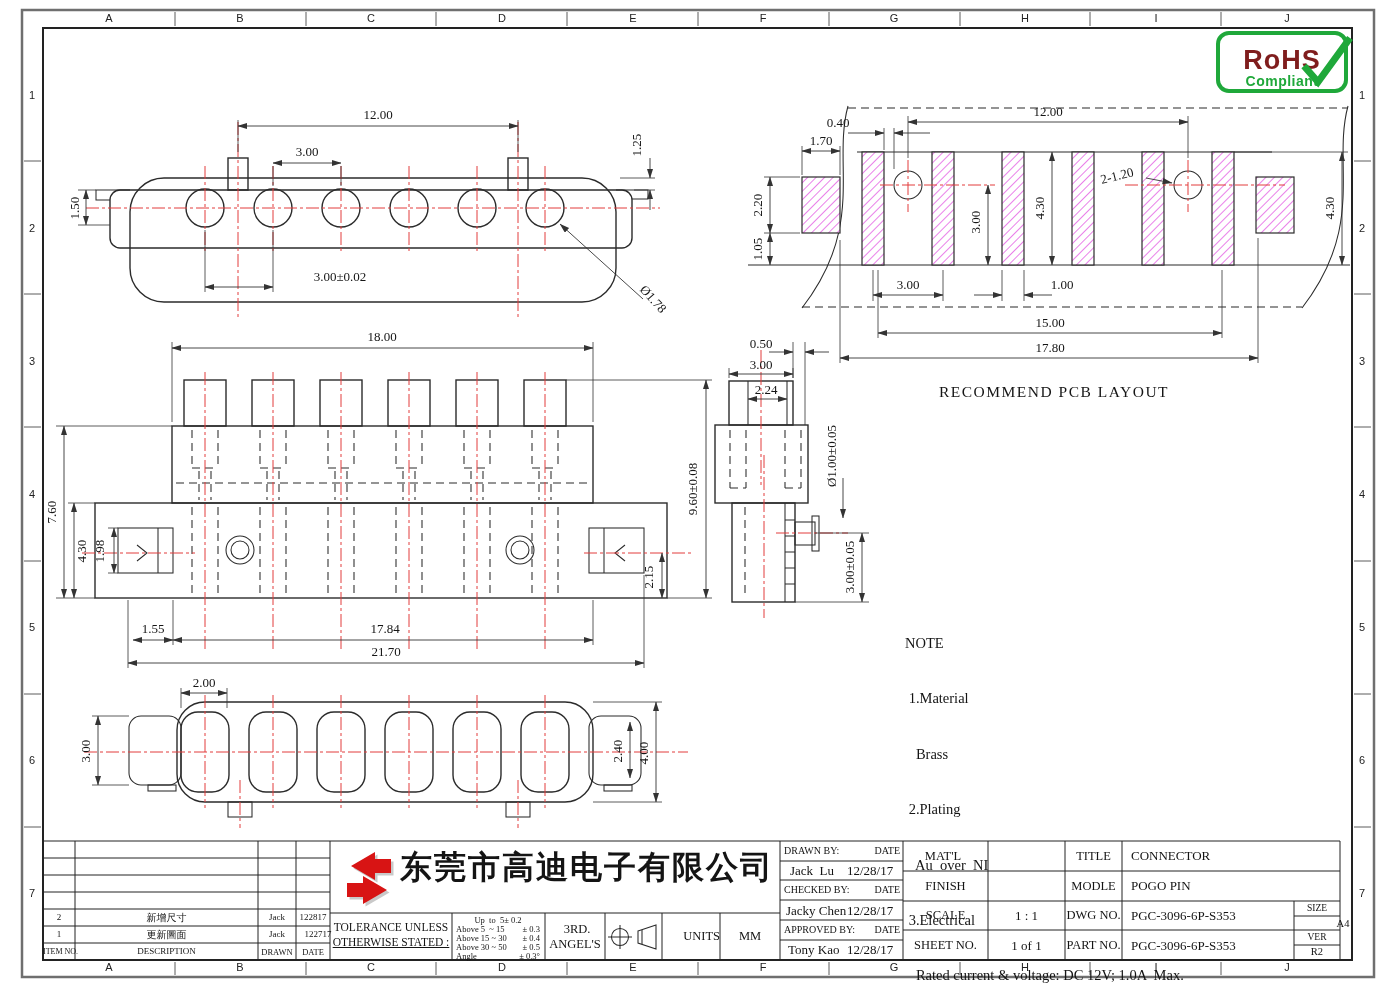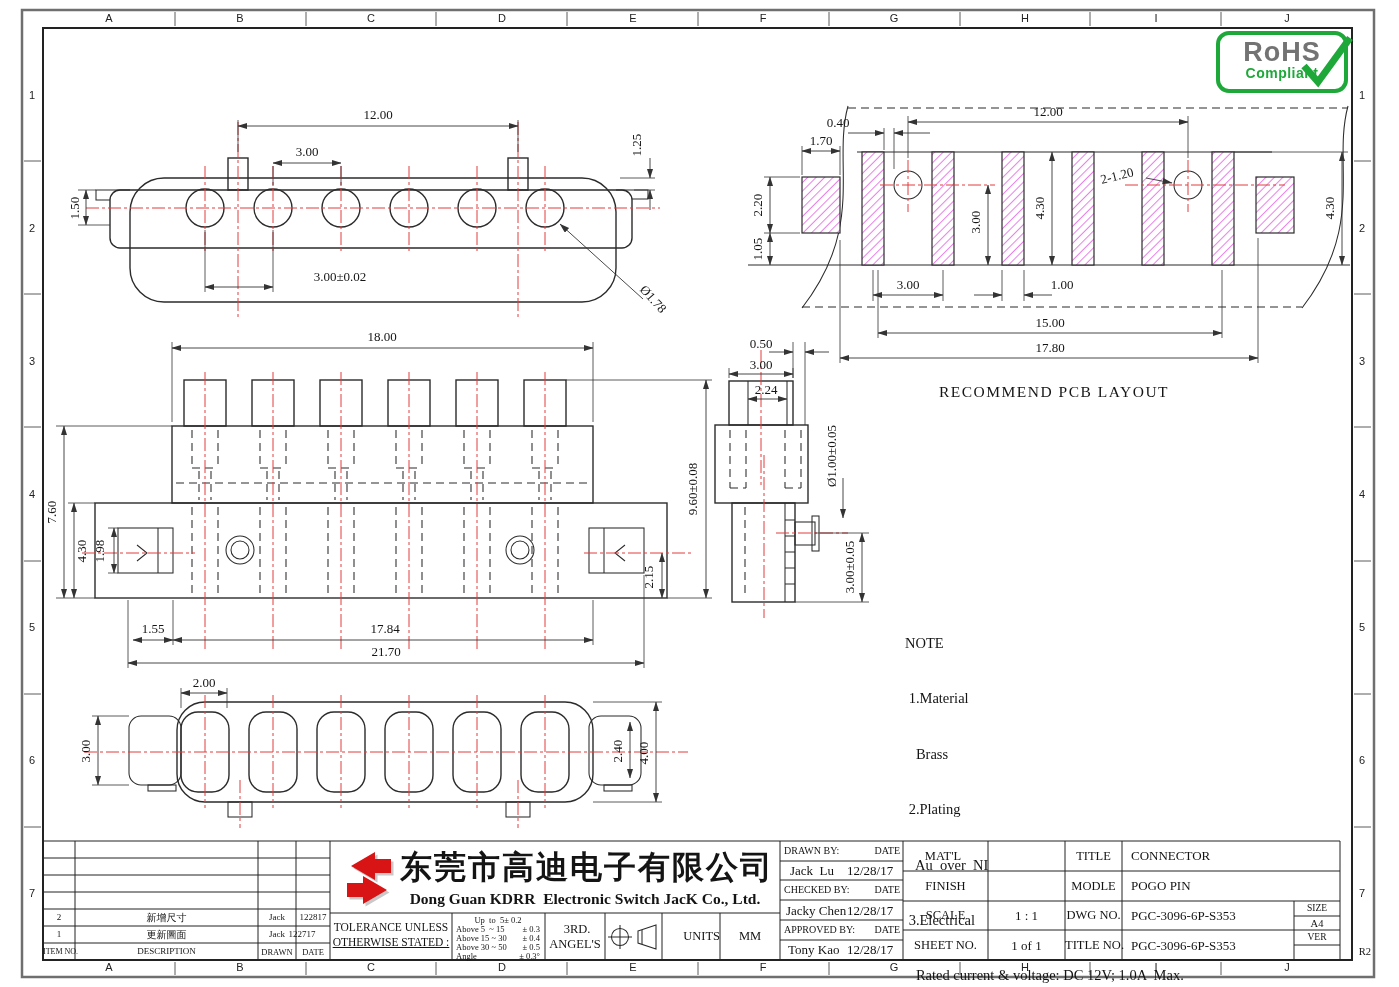--- a/index.html
+++ b/index.html
@@ -13,21 +13,21 @@
   .ext{fill:none;stroke:#333;stroke-width:0.8px;}
   .tb{fill:none;stroke:#222;stroke-width:1px;}
   .pad{fill:url(#hatch);stroke:#2b2b2b;stroke-width:1.2px;}
   text.d{font:13px "Liberation Serif",serif;fill:#151515;}
   text.cap{font:15.5px "Liberation Serif",serif;fill:#151515;letter-spacing:1.5px;}
   text.g{font:11px "Liberation Sans",sans-serif;fill:#222;}
   .t{position:absolute;font-family:"Liberation Serif",serif;color:#141414;white-space:pre;}
   .ctr{text-align:center;}
   .noteline{font-size:14.5px;line-height:19.4px;}
   .rohs-box{position:absolute;left:1216px;top:31px;width:124px;height:54px;border:4.5px solid #1fa83a;border-radius:13px;text-align:center;}
-  .rohs-t1{font-family:"Liberation Sans",sans-serif;font-weight:800;font-size:27px;line-height:27px;color:#737373;margin-top:4px;letter-spacing:1px;}
+  .rohs-t1{font-family:"Liberation Sans",sans-serif;font-weight:800;font-size:27px;line-height:27px;color:#7f1d1d;margin-top:12px;letter-spacing:1px;}
   .rohs-t2{font-family:"Liberation Sans",sans-serif;font-weight:700;font-size:14px;line-height:14px;color:#1fa83a;margin-top:0px;letter-spacing:0.5px;}
   .cnname{font-size:32px;font-weight:bold;letter-spacing:2px;font-family:"DejaVu Sans",sans-serif;}
   .enname{font-size:15.5px;font-weight:bold;}
   .lbl10{font-size:10px;}
   .lbl9{font-size:9px;}
   .val13{font-size:13px;}
   .lbl12{font-size:12.5px;}
 </style>
 </head>
 <body>
@@ -310,35 +310,34 @@
 </div>
 
 <div>
   <div class="t lbl9 ctr" style="left:43px;top:912px;width:32px;">2</div>
   <div class="t ctr" style="left:75px;top:911px;width:183px;font-size:10px;font-family:'DejaVu Sans',sans-serif;">新增尺寸</div>
   <div class="t lbl9 ctr" style="left:258px;top:912px;width:38px;">Jack</div>
   <div class="t lbl9 ctr" style="left:296px;top:912px;width:34px;">122817</div>
   <div class="t lbl9 ctr" style="left:43px;top:929px;width:32px;">1</div>
   <div class="t ctr" style="left:75px;top:928px;width:183px;font-size:10px;font-family:'DejaVu Sans',sans-serif;">更新圖面</div>
   <div class="t lbl9 ctr" style="left:258px;top:929px;width:38px;">Jack</div>
-  <div class="t lbl9 ctr" style="left:280px;top:929px;width:44px;text-align:center;">122717</div>
+  <div class="t lbl9 ctr" style="left:296px;top:929px;width:44px;text-align:center;">122717</div>
   <div class="t ctr" style="left:43px;top:947px;width:32px;font-size:8px;">ITEM NO.</div>
   <div class="t lbl9 ctr" style="left:75px;top:946px;width:183px;">DESCRIPTION</div>
   <div class="t ctr" style="left:258px;top:947px;width:38px;font-size:8.5px;">DRAWN</div>
   <div class="t ctr" style="left:296px;top:947px;width:34px;font-size:8.5px;">DATE</div>
 </div>
 
 <svg width="70" height="66" style="left:333px;top:845px;">
   <polygon points="42,7 18,21 42,35 42,28 58,28 58,14 42,14" fill="#c9c9c9" transform="translate(2.5,2.5)"></polygon>
   <polygon points="30,31 54,45 30,59 30,52 14,52 14,38 30,38" fill="#c9c9c9" transform="translate(2.5,2.5)"></polygon>
   <polygon points="42,7 18,21 42,35 42,28 58,28 58,14 42,14" fill="#d81414"></polygon>
   <polygon points="30,31 54,45 30,59 30,52 14,52 14,38 30,38" fill="#d81414"></polygon>
 </svg>
 <div class="t cnname ctr" style="left:400px;top:846px;width:372px;">东莞市高迪电子有限公司</div>
-<div class="t enname ctr" style="left:392px;top:890px;width:386px;">Dong Guan KDRR  Electronic Switch JacK Co., Ltd.</div>
 
 <div>
   <div class="t ctr" style="left:332px;top:921px;width:118px;font-size:11.5px;font-family:Liberation Serif, serif;">TOLERANCE UNLESS</div>
   <div class="t ctr" style="left:332px;top:936px;width:118px;font-size:11.5px;text-decoration:underline;">OTHERWISE STATED :</div>
   <div class="t" style="left:456px;top:915px;width:84px;font-size:8.5px;display:flex;justify-content:center;"><span>Up  to  5</span><span>± 0.2</span></div>
   <div class="t" style="left:456px;top:924px;width:84px;font-size:8.5px;display:flex;justify-content:space-between;"><span>Above 5  ~ 15</span><span>± 0.3</span></div>
   <div class="t" style="left:456px;top:933px;width:84px;font-size:8.5px;display:flex;justify-content:space-between;"><span>Above 15 ~ 30</span><span>± 0.4</span></div>
   <div class="t" style="left:456px;top:942px;width:84px;font-size:8.5px;display:flex;justify-content:space-between;"><span>Above 30 ~ 50</span><span>± 0.5</span></div>
   <div class="t" style="left:456px;top:951px;width:84px;font-size:8.5px;display:flex;justify-content:space-between;"><span>Angle</span><span>± 0.3°</span></div>
   <div class="t lbl12 ctr" style="left:545px;top:922px;width:64px;">3RD.</div>
@@ -370,25 +369,25 @@
   <div class="t lbl12 ctr" style="left:903px;top:849px;width:80px;">MAT'L</div>
   <div class="t lbl12 ctr" style="left:903px;top:879px;width:85px;">FINISH</div>
   <div class="t lbl12 ctr" style="left:903px;top:908px;width:85px;">SCALE</div>
   <div class="t lbl12 ctr" style="left:903px;top:938px;width:85px;">SHEET NO.</div>
   <div class="t val13 ctr" style="left:988px;top:908px;width:77px;">1 : 1</div>
   <div class="t val13 ctr" style="left:988px;top:938px;width:77px;">1 of 1</div>
 
   <div class="t lbl12 ctr" style="left:1065px;top:849px;width:57px;">TITLE</div>
   <div class="t lbl12 ctr" style="left:1065px;top:879px;width:57px;">MODLE</div>
   <div class="t lbl12 ctr" style="left:1065px;top:908px;width:57px;">DWG NO.</div>
-  <div class="t lbl12 ctr" style="left:1065px;top:938px;width:57px;">TITLE NO.</div>
+  <div class="t lbl12 ctr" style="left:1065px;top:938px;width:57px;">PART NO.</div>
   <div class="t val13" style="left:1131px;top:848px;">CONNECTOR</div>
   <div class="t val13" style="left:1131px;top:878px;">POGO PIN</div>
   <div class="t val13" style="left:1131px;top:908px;">PGC-3096-6P-S353</div>
   <div class="t val13" style="left:1131px;top:938px;">PGC-3096-6P-S353</div>
 
   <div class="t ctr" style="left:1294px;top:903px;width:46px;font-size:9.5px;">SIZE</div>
-  <div class="t ctr" style="left:1294px;top:918px;width:46px;font-size:10.5px;">A4</div>
+  <div class="t ctr" style="left:1294px;top:918px;width:46px;font-size:10.5px;padding-left:26px;">A4</div>
   <div class="t ctr" style="left:1294px;top:932px;width:46px;font-size:9.5px;">VER</div>
-  <div class="t ctr" style="left:1294px;top:946px;width:46px;font-size:10.5px;margin-left:48px;">R2</div>
+  <div class="t ctr" style="left:1294px;top:946px;width:46px;font-size:10.5px;">R2</div>
 </div>
 
 </div>
 
 </body></html>

